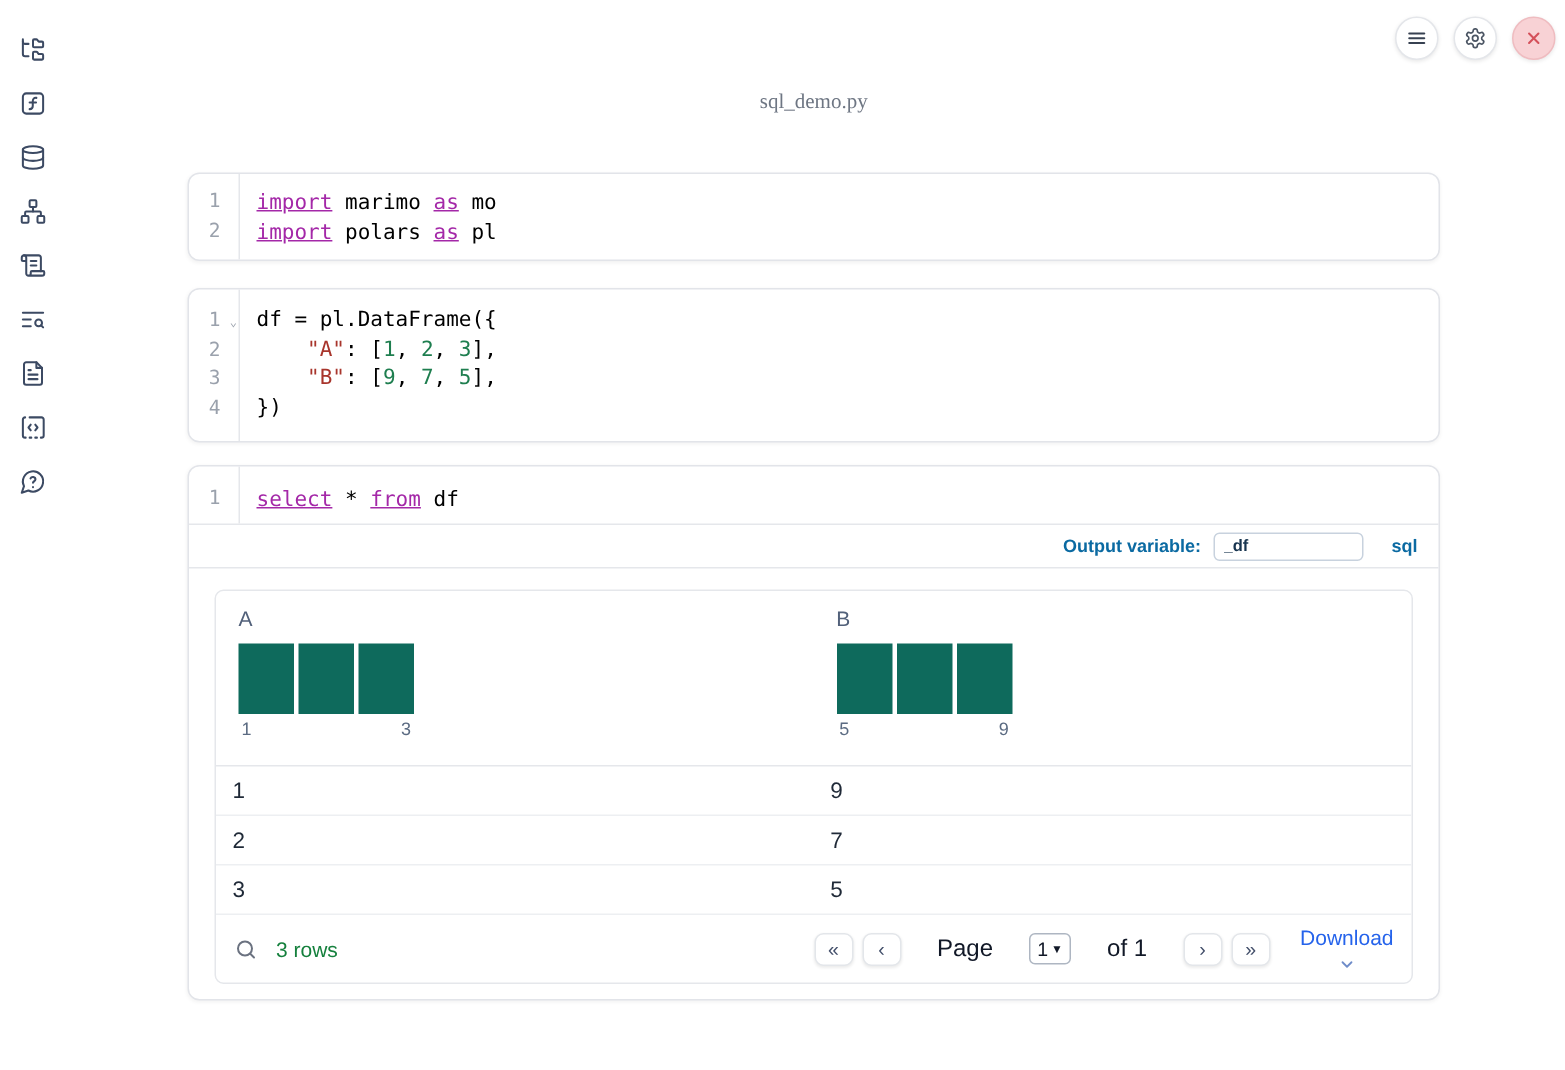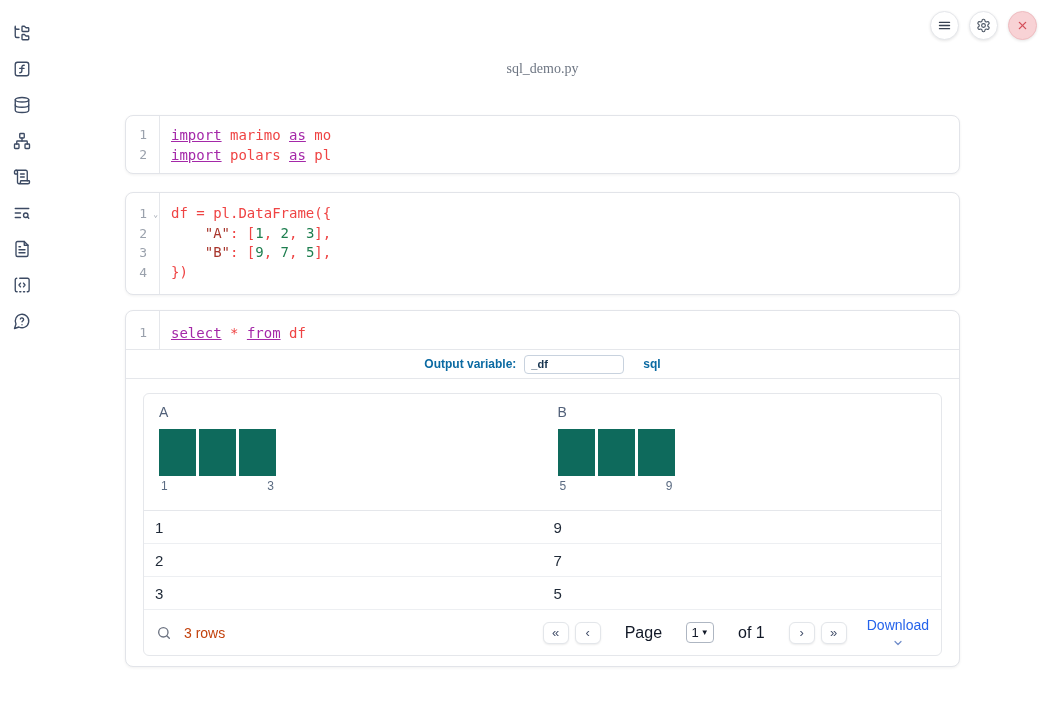--- a/index.html
+++ b/index.html
@@ -36,24 +36,24 @@
   .code-col { flex:1; padding-left:11px; }
   .code-row { white-space:pre; color:#1a1f29; cursor:text; }
   .lh20 .ln-row, .lh20 .code-row { line-height:20px; }
   .lh195 .ln-row, .lh195 .code-row { line-height:19.5px; }
   .pad1 .gutter, .pad1 .code-col { padding-top:9px;  padding-bottom:8px; }
   .pad2 .gutter, .pad2 .code-col { padding-top:11px; padding-bottom:12px; }
   .pad3 .gutter, .pad3 .code-col { padding-top:12px; padding-bottom:6px; }
   .tok-kw { color:#a428a8;text-decoration:underline; }
   .tok-str { color:#a8352c; }
   .tok-num { color:#1e7e4f; }
-  .tok-plain { color:#ef4444; }
-
-  
-  .meta-row { height:29px; display:flex; align-items:center; justify-content:center;
+  .tok-plain { color:#000000; }
+
+  
+  .meta-row { height:29px; display:flex; align-items:center; justify-content:flex-end;
     padding:0 14px; border-bottom:1px solid #e5e7eb;gap:19px; }
   .meta-left { display:flex; align-items:center; gap:8px; }
   .meta-label { font-size:12px; font-weight:bold; color:#0b6aa2; }
   .var-input { width:100px; height:19px; border:1px solid #c8d2de; border-radius:4px;
     font-size:11px; font-weight:bold; color:#17344f; padding:0 6px;
     font-family:"Liberation Sans", sans-serif; }
   .lang-badge { font-size:12px; font-weight:bold; color:#0b6aa2; cursor:pointer; }
 
   
   .output-area { padding:14px 17px 12px; }
@@ -64,21 +64,21 @@
   .col-name { font-size:14px; color:#52617a; }
   .hist { margin-top:9px; width:117px; height:47px; display:flex; gap:3px; }
   .bar { flex:1; background:#0e6a5c; }
   .hist-labels { width:117px; display:flex; justify-content:space-between;
     font-size:12px; color:#5b6b82; margin-top:3px; padding:0 2px; }
   .card-row { height:33px; flex:none; border-bottom:1px solid #edeff2;
     display:flex; align-items:center; font-size:15px; color:#1f2937; cursor:default; }
   .card-row > div { width:50%; padding-left:11px; }
   .card-footer { flex:1; display:flex; align-items:center; justify-content:space-between;
     padding:0 12px; }
-  .footer-left { display:flex; align-items:center; gap:12px; color:#c2410c; font-size:14px; }
+  .footer-left { display:flex; align-items:center; gap:12px; color:#15803d; font-size:14px; }
   .footer-left svg { width:16px; height:16px; color:#6b7280; cursor:pointer; }
   .footer-right { display:flex; align-items:center; gap:6px; }
   .pg-btn { width:26px; height:22px; background:#fff; border:1px solid #e3e6ea;
     border-radius:6px; box-shadow:0 1px 2px rgba(0,0,0,.08); color:#44506b;
     font-size:13px; display:flex; align-items:center; justify-content:center; cursor:pointer; }
   .pg-text { font-size:16px; color:#111827; margin:0 18px; }
   .pg-select { height:21px; min-width:28px; border:1px solid #aeb6c2; border-radius:4px;
     background:#fff; display:flex; align-items:center; justify-content:center; gap:2px;
     font-size:13px; color:#111827; padding:0 3px; cursor:pointer; }
   .pg-select .caret { font-size:8px; color:#111827; }

